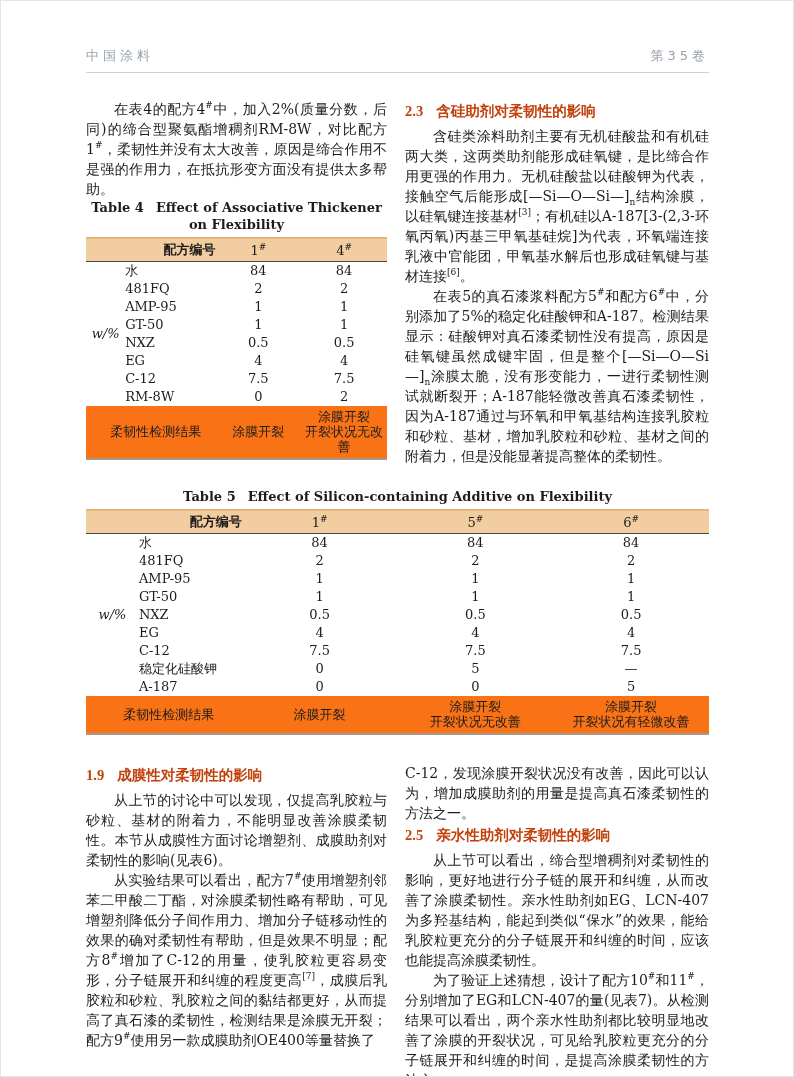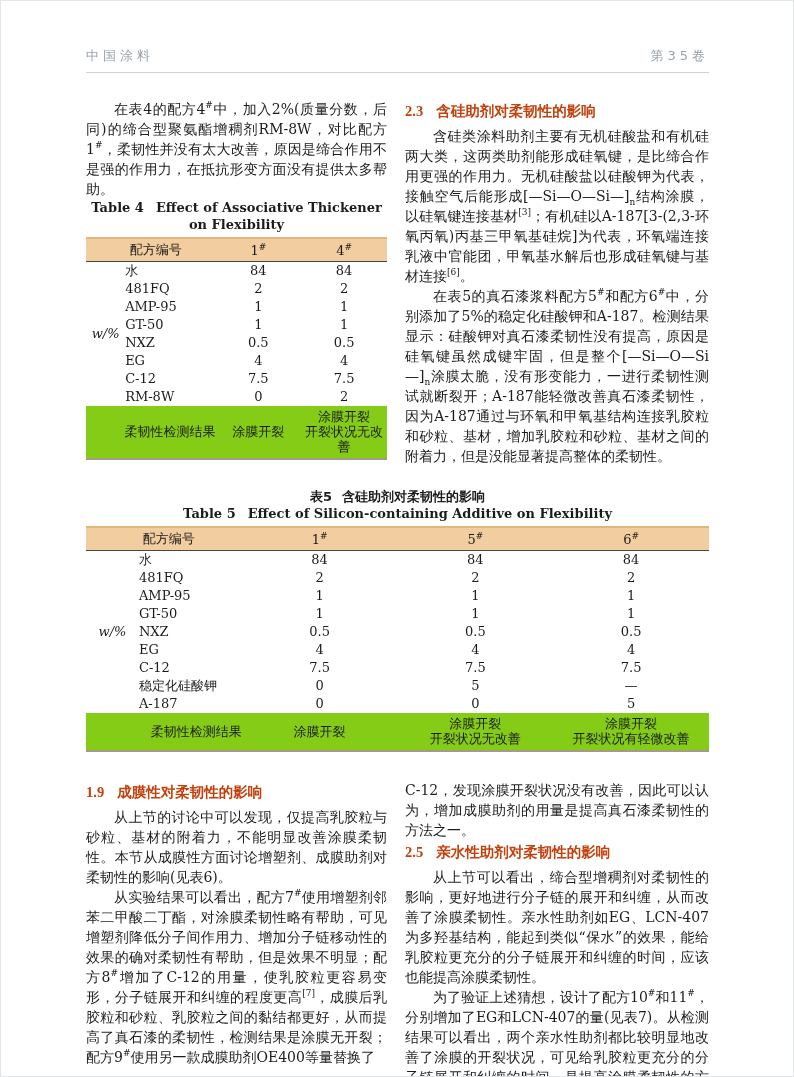--- a/index.html
+++ b/index.html
@@ -63,33 +63,33 @@
   .cap-en .cap-label { margin-right: 12px; }
 
   
   table.data { width: 100%; border-collapse: collapse; font-size: 13px; table-layout: fixed; }
   tr.head-row td {
     background: #f2cd9f;
     border-top: 2px solid #e3b77c;
     border-bottom: 1px solid #474747;
     height: 22px; padding: 0;
   }
-  tr.head-row td.first { text-align: center; padding-left: 10px; }
+  tr.head-row td.first { text-align: right; padding-left: 10px; font-weight: bold; }
   tr.head-row td.val { text-align: center; }
   tbody td { height: 18px; line-height: 18px; padding: 0; text-align: center; }
   tbody td.lbl { text-align: left; }
   tbody td.unit { font-style: italic; text-align: center; }
   tr.foot-row td {
-    background: #84cc16;
+    background: #f97316;
     border-bottom: 2px solid #a4998a;
     padding: 3px 0 4px;
     text-align: center; line-height: 15px;
     white-space: pre-line;
   }
-  tr.foot-row td.first { text-align: right; padding-left: 10px; }
+  tr.foot-row td.first { text-align: center; padding-left: 10px; }
   .table5-block { margin-top: 22px; }
 </style>
 </head>
 <body>
 
 <div class="page-header">
   <span>中国涂料</span>
   <span>第35卷</span>
 </div>
 
@@ -173,23 +173,20 @@
   <div class="col-r">
     <h3 class="sec-head">
       <span class="sec-no">2.3</span><span>含硅助剂对柔韧性的影响</span>
     </h3>
     <p class="para">含硅类涂料助剂主要有无机硅酸盐和有机硅两大类，这两类助剂能形成硅氧键，是比缔合作用更强的作用力。无机硅酸盐以硅酸钾为代表，接触空气后能形成[—Si—O—Si—]<sub>n</sub>结构涂膜，以硅氧键连接基材<sup>[3]</sup>；有机硅以A-187[3-(2,3-环氧丙氧)丙基三甲氧基硅烷]为代表，环氧端连接乳液中官能团，甲氧基水解后也形成硅氧键与基材连接<sup>[6]</sup>。</p>
     <p class="para">在表5的真石漆浆料配方5<sup>#</sup>和配方6<sup>#</sup>中，分别添加了5%的稳定化硅酸钾和A-187。检测结果显示：硅酸钾对真石漆柔韧性没有提高，原因是硅氧键虽然成键牢固，但是整个[—Si—O—Si—]<sub>n</sub>涂膜太脆，没有形变能力，一进行柔韧性测试就断裂开；A-187能轻微改善真石漆柔韧性，因为A-187通过与环氧和甲氧基结构连接乳胶粒和砂粒、基材，增加乳胶粒和砂粒、基材之间的附着力，但是没能显著提高整体的柔韧性。</p>
   </div>
 </div>
 
 <div class="table5-block">
-  <div class="cap-zh" style="margin-top:0">
-    <span class="cap-label">表5</span><span>含硅助剂对柔韧性的影响</span>
-  </div>
   <div class="cap-en">
     <span class="cap-label">Table 5</span><span>Effect of Silicon-containing Additive on Flexibility</span>
   </div>
   <table class="data">
     <colgroup>
         <col style="width:8.5%">
         <col style="width:16.5%">
         <col style="width:25%">
         <col style="width:25%">
         <col style="width:25%">

